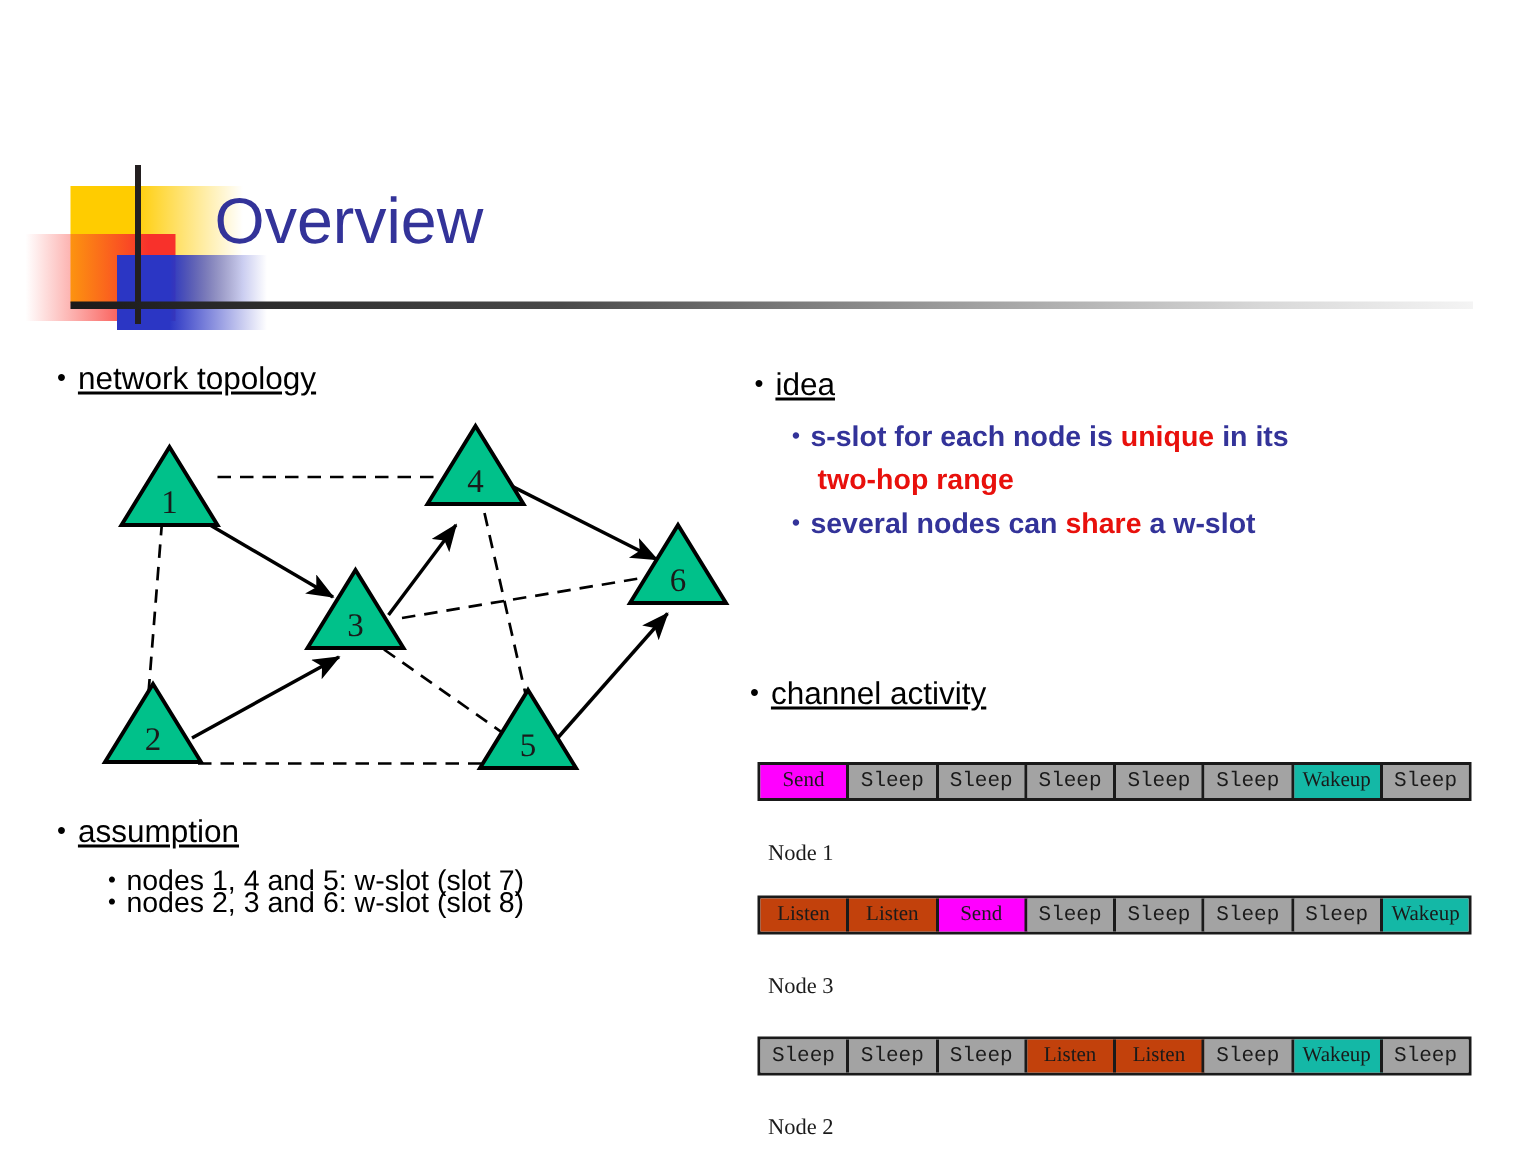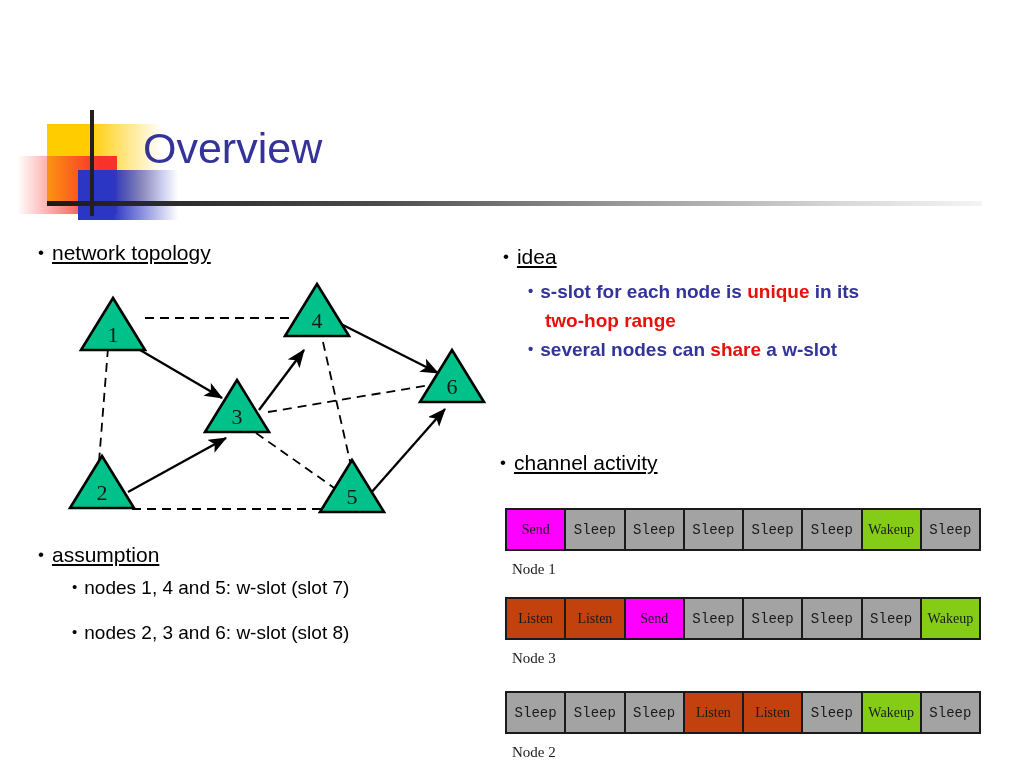--- a/index.html
+++ b/index.html
@@ -96,38 +96,38 @@
     position: absolute;
     left: 40px; top: 270px;
     width: 470px; height: 265px;
   }
 
   
   .slot-table {
     position: absolute;
     display: flex;
     border: 2px solid #1a1a1a;
-    height: 43px;
+    height: 26px;
     box-sizing: border-box;
   }
   .slot-cell {
     flex: 1 1 0;
     border-right: 2px solid #1a1a1a;
     box-sizing: border-box;
     display: flex;
     align-items: center;
     justify-content: center;
     font-family: "Liberation Serif", serif;
     font-size: 14px;
     color: #1a1a1a;
     background: #ffffff;
   }
   .slot-cell:last-child { border-right: none; }
   .slot-cell.send   { background: #FF00FF; }
-  .slot-cell.wakeup { background: #84cc16; }
+  .slot-cell.wakeup { background: #14b8a6; }
   .slot-cell.listen { background: #c2410c; }
   .slot-cell.sleep  { background: #a3a3a3; font-family: Liberation Mono, monospace; }
 
   .row-label {
     position: absolute;
     font-family: Liberation Serif, serif;
     font-size: 15px;
     color: #1a1a1a;
     white-space: nowrap;
   }
@@ -200,21 +200,21 @@
   </svg>
 </div>
 
 <div class="bullet-l1" style="left:38px; top:543px;">
   <span class="b-dot">•</span><span class="b-txt">assumption</span>
 </div>
 
 <div class="bullet-l2" style="left:72px; top:577px;">
   <span class="b-dot">•</span><span>nodes 1, 4 and 5: w-slot (slot 7)</span>
 </div>
-<div class="bullet-l2" style="left:72px; top:622px;">
+<div class="bullet-l2" style="left:72px; top:592px;">
   <span class="b-dot">•</span><span>nodes 2, 3 and 6: w-slot (slot 8)</span>
 </div>
 
 <div class="bullet-l1" style="left:503px; top:245px;">
   <span class="b-dot">•</span><span class="b-txt">idea</span>
 </div>
 
 <div class="idea-line" style="left:528px; top:281px;">
   <span class="b-dot">•</span><span>s-slot for each node is </span><span class="hl-red">unique</span><span> in its</span>
 </div>

